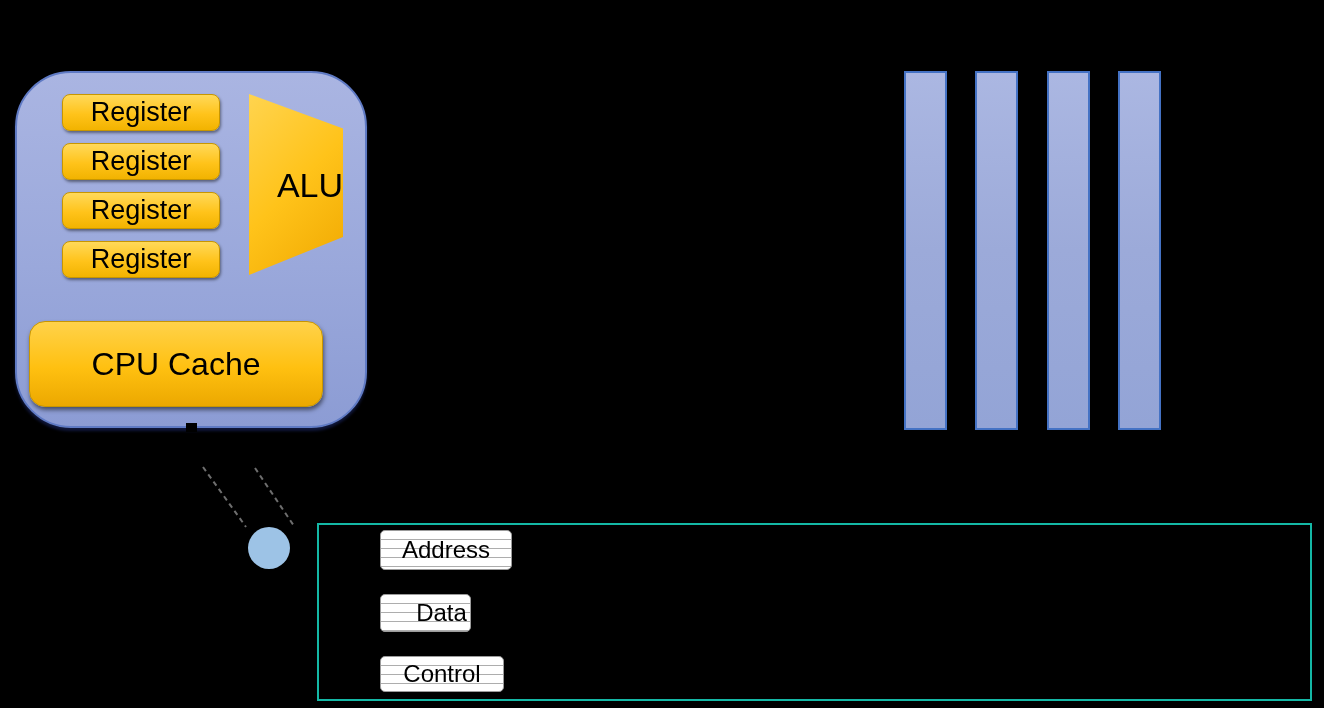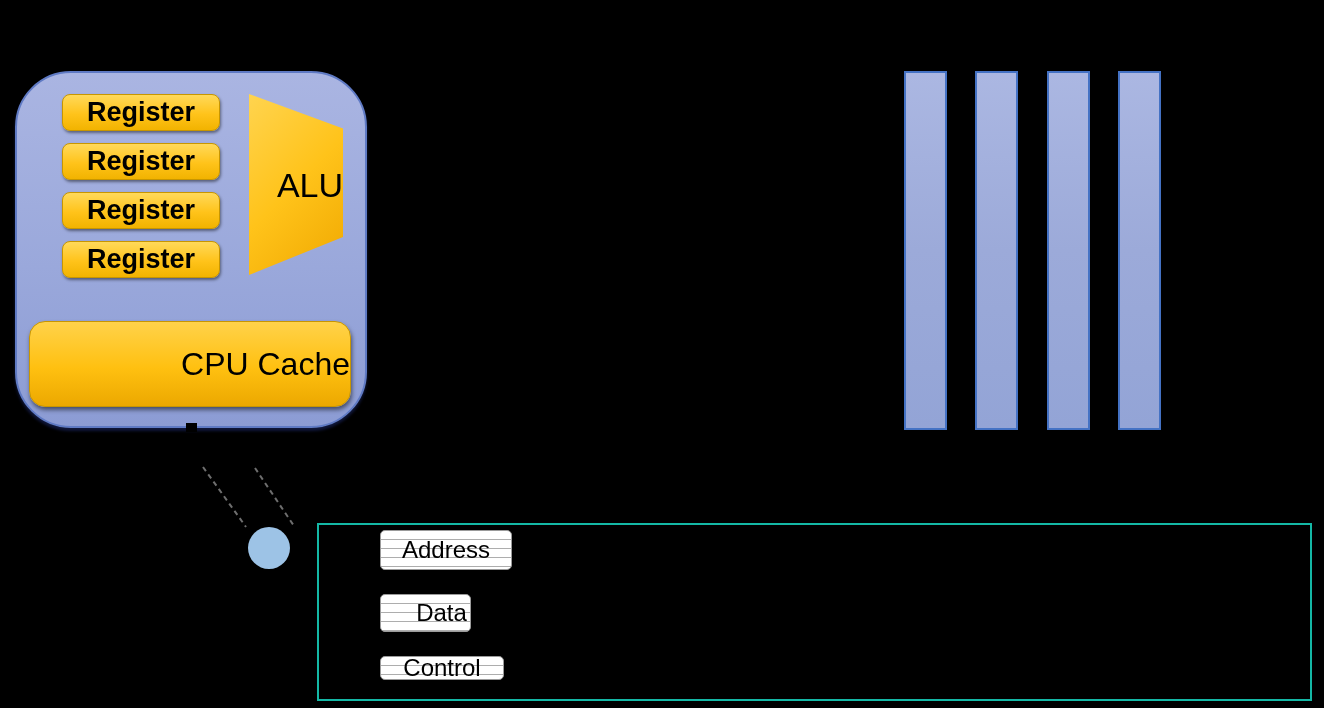--- a/index.html
+++ b/index.html
@@ -38,21 +38,20 @@
     border-radius: 8px;
     background: linear-gradient(to bottom, #FFD95A 0%, #FFC31A 55%, #F2B300 100%);
     border: 1px solid #C89600;
     box-sizing: border-box;
     box-shadow: 1px 2px 3px rgba(0, 0, 0, 0.45);
     display: flex;
     align-items: center;
     justify-content: center;
     font-size: 27px;
     line-height: 1;
-    font-weight: bold;
   }
   .reg-1 { top: 21px; }
   .reg-2 { top: 70px; }
   .reg-3 { top: 119px; }
   .reg-4 { top: 168px; }
 
   .alu-shape {
     position: absolute;
     left: 232px;
     top: 21px;
@@ -67,30 +66,30 @@
   }
   .alu-label {
     font-size: 34px;
     line-height: 1;
   }
 
   .cpu-cache-box {
     position: absolute;
     left: 12px;
     top: 248px;
-    width: 322px;
+    width: 294px;
     height: 86px;
     border-radius: 16px;
     background: linear-gradient(to bottom, #FFD24A 0%, #FFC010 55%, #ECA800 100%);
     border: 1px solid #C89600;
     box-sizing: border-box;
     box-shadow: 1px 3px 4px rgba(0, 0, 0, 0.5);
     display: flex;
     align-items: center;
-    justify-content: flex-end;
+    justify-content: center;
     font-size: 32px;
     line-height: 1;
   }
 
   .cpu-bus-connector-tick {
     position: absolute;
     left: 186px;
     top: 423px;
     width: 11px;
     height: 9px;
@@ -154,21 +153,21 @@
     border: 1px solid #9B9B9B;
     box-sizing: border-box;
     display: flex;
     align-items: center;
     justify-content: center;
     font-size: 24px;
     line-height: 1;
   }
   .bus-label-address { top: 5px;   width: 132px; height: 40px; }
   .bus-label-data    { top: 69px;  width: 91px;  height: 38px; padding-left: 32px; }
-  .bus-label-control { top: 131px; width: 124px; height: 24px; }
+  .bus-label-control { top: 131px; width: 124px; height: 36px; }
 </style>
 </head>
 <body>
 
 <div id="canvas">
 
   <div class="cpu-block">
     <div class="register-box reg-1">
       <span>Register</span>
     </div>

